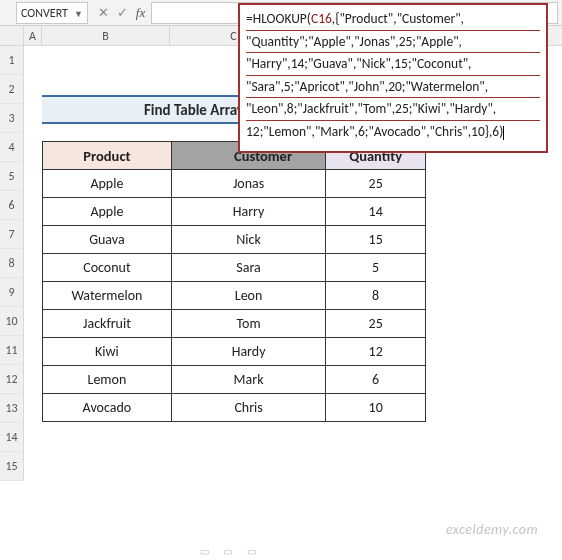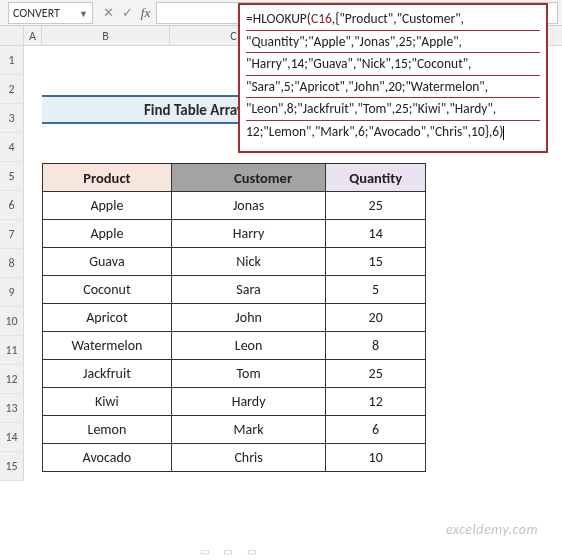--- a/index.html
+++ b/index.html
@@ -20,23 +20,23 @@
     align-items: stretch;
     height: 26px;
     border-bottom: 1px solid #d0d0d0;
     background: #f3f3f3;
   }
   .name-box {
     display: flex;
     align-items: center;
     background: #fff;
     border: 1px solid #c8c8c8;
-    width: 85px;
+    width: 72px;
     height: 22px;
-    margin: 2px 4px 2px 8px;
+    margin: 2px 4px 2px 16px;
     padding: 0 4px;
     font-size: 12px;
   }
   .name-box .txt { flex: 1; }
   .name-box .caret {
     font-size: 9px; color: #666;
   }
   .fx-controls {
     display: flex;
     align-items: center;
@@ -145,21 +145,21 @@
     border-top: 2px solid #3d6aa0;
     border-bottom: 2px solid #3d6aa0;
     text-align: center;
     font-weight: bold;
     font-size: 15px;
     color: #2a2a2a;
     line-height: 27px;
   }
 
   .tbl {
-    margin-top: 39px; 
+    margin-top: 17px; 
     border: 1.5px solid #333;
     width: 100%;
     border-collapse: collapse;
   }
   .tbl th, .tbl td {
     border: 1px solid #333;
     height: 28px;
     text-align: center;
     font-size: 14px;
     color: #222;
@@ -306,25 +306,20 @@
               <td>Guava</td>
               <td>Nick</td>
               <td>15</td>
             </tr>
             <tr>
               <td>Coconut</td>
               <td>Sara</td>
               <td>5</td>
             </tr>
             <tr>
-              <td>Apricot</td>
-              <td>John</td>
-              <td>20</td>
-            </tr>
-            <tr>
               <td>Watermelon</td>
               <td>Leon</td>
               <td>8</td>
             </tr>
             <tr>
               <td>Jackfruit</td>
               <td>Tom</td>
               <td>25</td>
             </tr>
             <tr>

